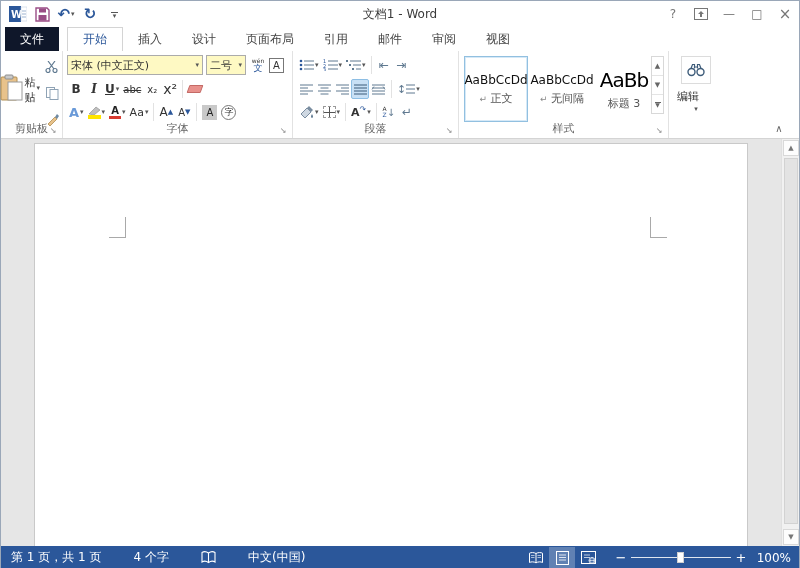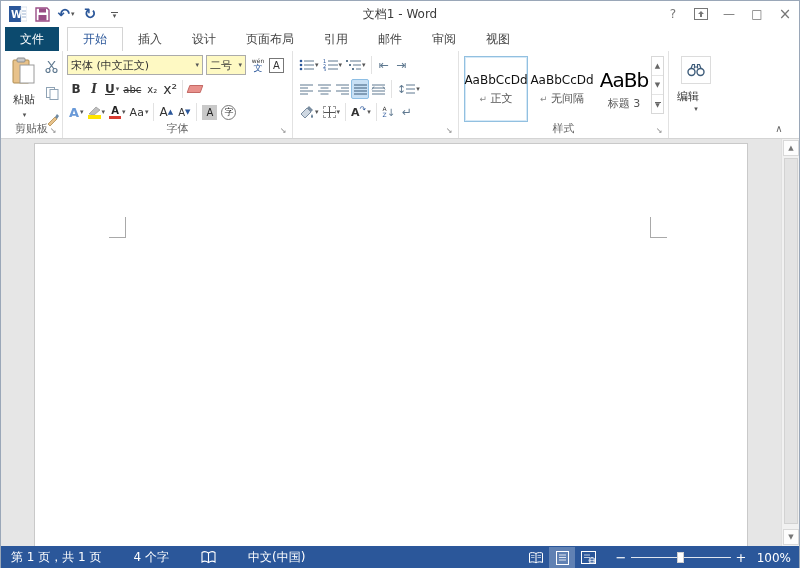--- a/index.html
+++ b/index.html
@@ -15,41 +15,41 @@
   .dd { font-size:7px; color:#555; margin-left:1px; }
   .qat-more { display:inline-flex; flex-direction:column; align-items:center; line-height:3px; margin-top:2px;}
   .qat-more .bar { width:7px; border-top:1px solid #555; margin-bottom:2px; }
   .win-title { position:absolute; left:0; right:0; text-align:center; color:#3b3b3b; font-size:12px; pointer-events:none; }
   .wincontrols { margin-left:auto; display:flex; align-items:center; }
   .wincontrols .wb { width:28px; height:22px; display:flex; align-items:center; justify-content:center; color:#777; font-size:12px; }
   .wincontrols .wb.close { font-size:15px; }
 
   
   .tabrow { position:relative; height:24px; display:flex; align-items:stretch; background:#fff; }
-  .file-tab { width:54px; margin-left:4px; background:#0c4a6e; color:#fff; display:flex; align-items:center; justify-content:center; font-size:12px; }
+  .file-tab { width:54px; margin-left:4px; background:#0f172a; color:#fff; display:flex; align-items:center; justify-content:center; font-size:12px; }
   .rtab { padding:0 15px; display:flex; align-items:center; color:#444; font-size:12px; }
   .rtab.active { background:#fff; border:1px solid #d4d4d4; border-bottom:none; color:#2b579a; margin-left:8px; }
   .signin { position:absolute; right:2px; top:0; height:24px; display:flex; align-items:center; gap:6px;margin-top:44px; }
   .signin-label { color:#444; }
   .avatar { width:22px; height:22px; background:#dcdcdc; position:relative; overflow:hidden; }
   .avatar .head { position:absolute; left:7px; top:4px; width:8px; height:8px; border-radius:50%; background:#fff; }
   .avatar .body { position:absolute; left:3px; top:13px; width:16px; height:10px; border-radius:8px 8px 0 0; background:#fff; }
 
   
   .ribbon { position:relative; height:88px; background:#fff; border-bottom:1px solid #d4d4d4; font-size:11px; }
   .grp { position:absolute; top:0; height:87px; border-right:1px solid #e2e2e2; }
   .grp-label { position:absolute; bottom:2px; left:0; right:0; text-align:center; color:#666; font-size:11px; }
   .launcher { position:absolute; bottom:3px; right:4px; font-size:8px; color:#888; width:10px; height:10px; display:flex; align-items:center; justify-content:center; }
   .row { position:absolute; left:4px; display:flex; align-items:center; }
   .sbtn { display:inline-flex; align-items:center; justify-content:center; height:20px; min-width:18px; padding:0 1px; border:1px solid transparent; border-radius:2px; color:#333; }
   .sbtn.sel { background:#c8e0f5; border-color:#8dbee4; }
   .vsep { width:1px; height:18px; background:#e2e2e2; margin:0 3px; }
 
   
-  .paste-btn { position:absolute; left:6px; top:5px; width:34px; height:64px; display:flex; flex-direction:column; align-items:center; justify-content:space-between; border:1px solid transparent; }
+  .paste-btn { position:absolute; left:6px; top:5px; width:34px; height:64px; display:flex; flex-direction:row; align-items:center; justify-content:flex-end; border:1px solid transparent; }
   .paste-btn .txt { margin-top:3px; color:#333; }
   .clip-col { position:absolute; left:42px; top:6px; display:flex; flex-direction:column; gap:6px; }
 
   
   .combo { display:flex; align-items:center; justify-content:space-between; border:1px solid #ababab; background:#fef9c3; height:20px; padding:0 3px; color:#333; }
   .combo .dd { margin-left:4px; }
   .letter { font-weight:bold; font-size:12px; }
   .u-line { text-decoration:underline; }
   .red-bar { display:block; width:12px; height:3px; background:#d83b31; margin-top:0px; }
   .yel-bar { display:block; width:13px; height:4px; background:#ffe500; }
@@ -437,20 +437,21 @@
         <span class="vsep"></span>
         <span class="sbtn">
             <span class="stack" style="font-size:6px;line-height:6px;">
               <span style="color:#333;">A</span>
               <span style="color:#2b579a;">Z</span>
             </span>
             <span style="color:#5f7990;font-size:10px;">↓</span>
           </span>
         <span class="sbtn" style="color:#5f7990;font-size:12px;">↵</span>
       </div>
+      <div class="grp-label">段落</div>
       <div class="launcher">↘</div>
     </div>
 
     <div class="grp" style="left:458px;width:210px;">
       <div class="row" style="top:5px;left:5px;gap:2px;">
         <div class="style-card sel">
           <span class="style-sample">AaBbCcDd</span>
           <span class="style-name"><span style="font-size:9px;color:#888;">↵</span> <span>正文</span></span>
         </div>
         <div class="style-card">

